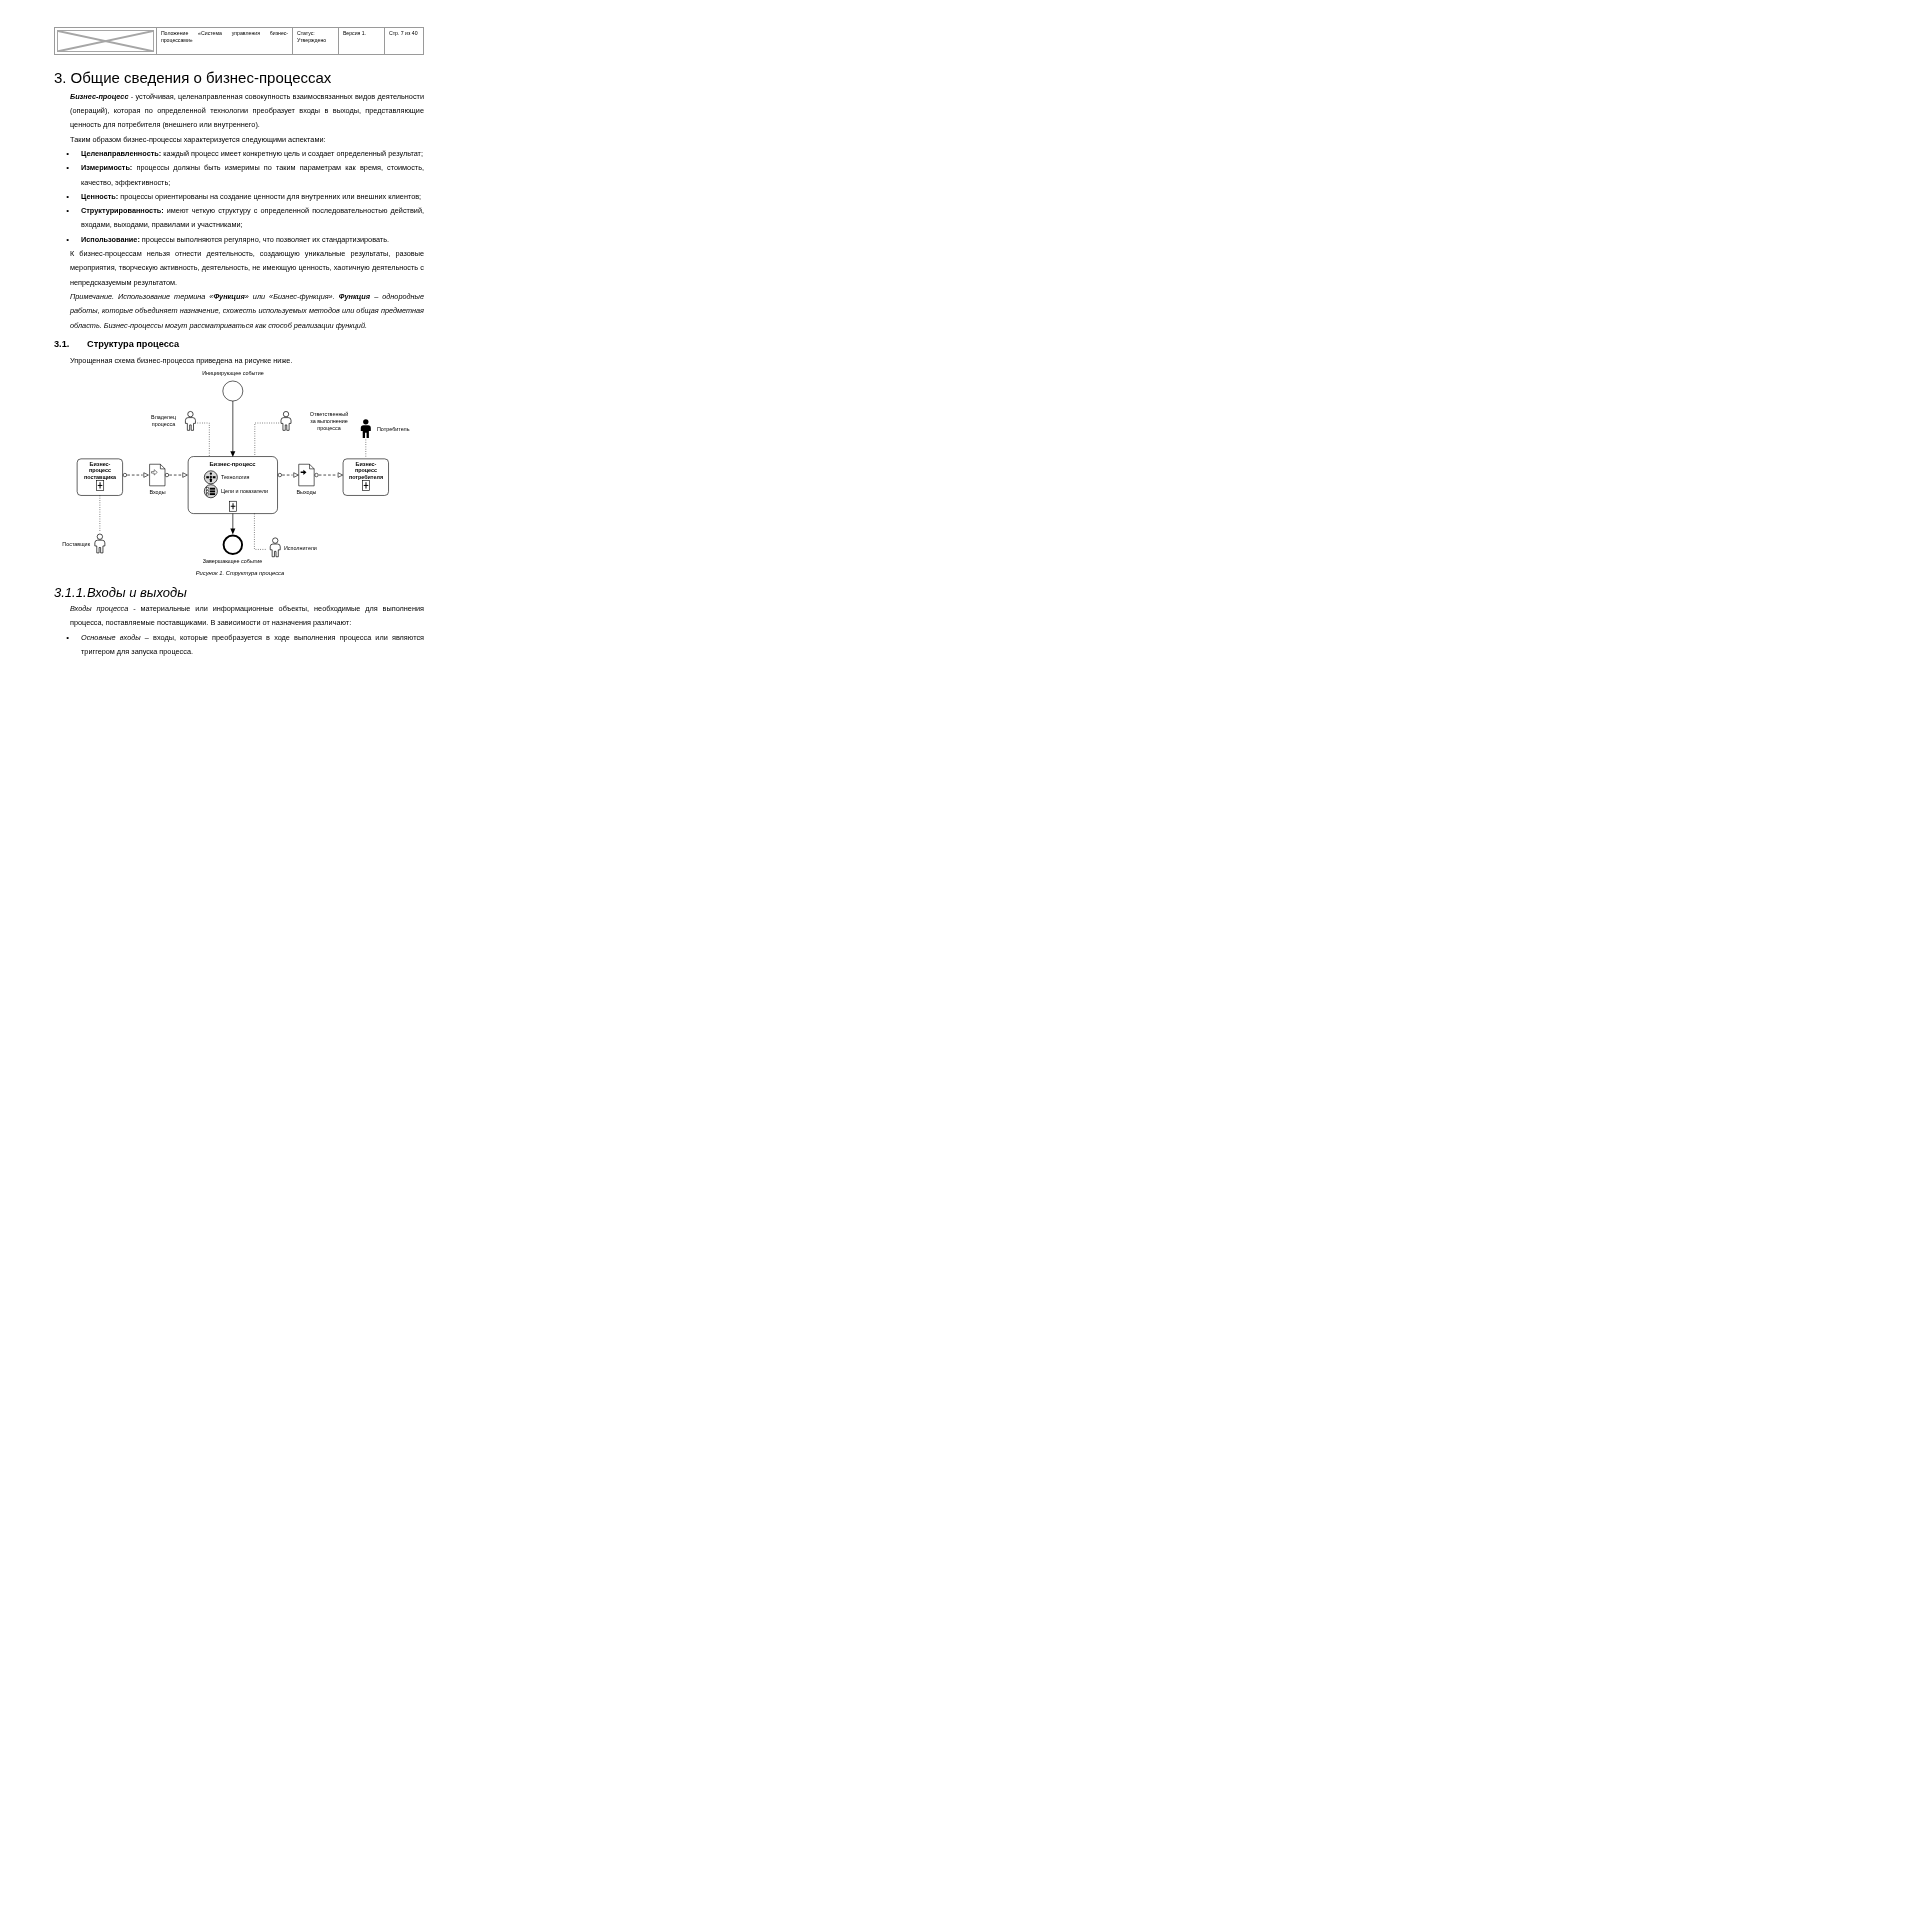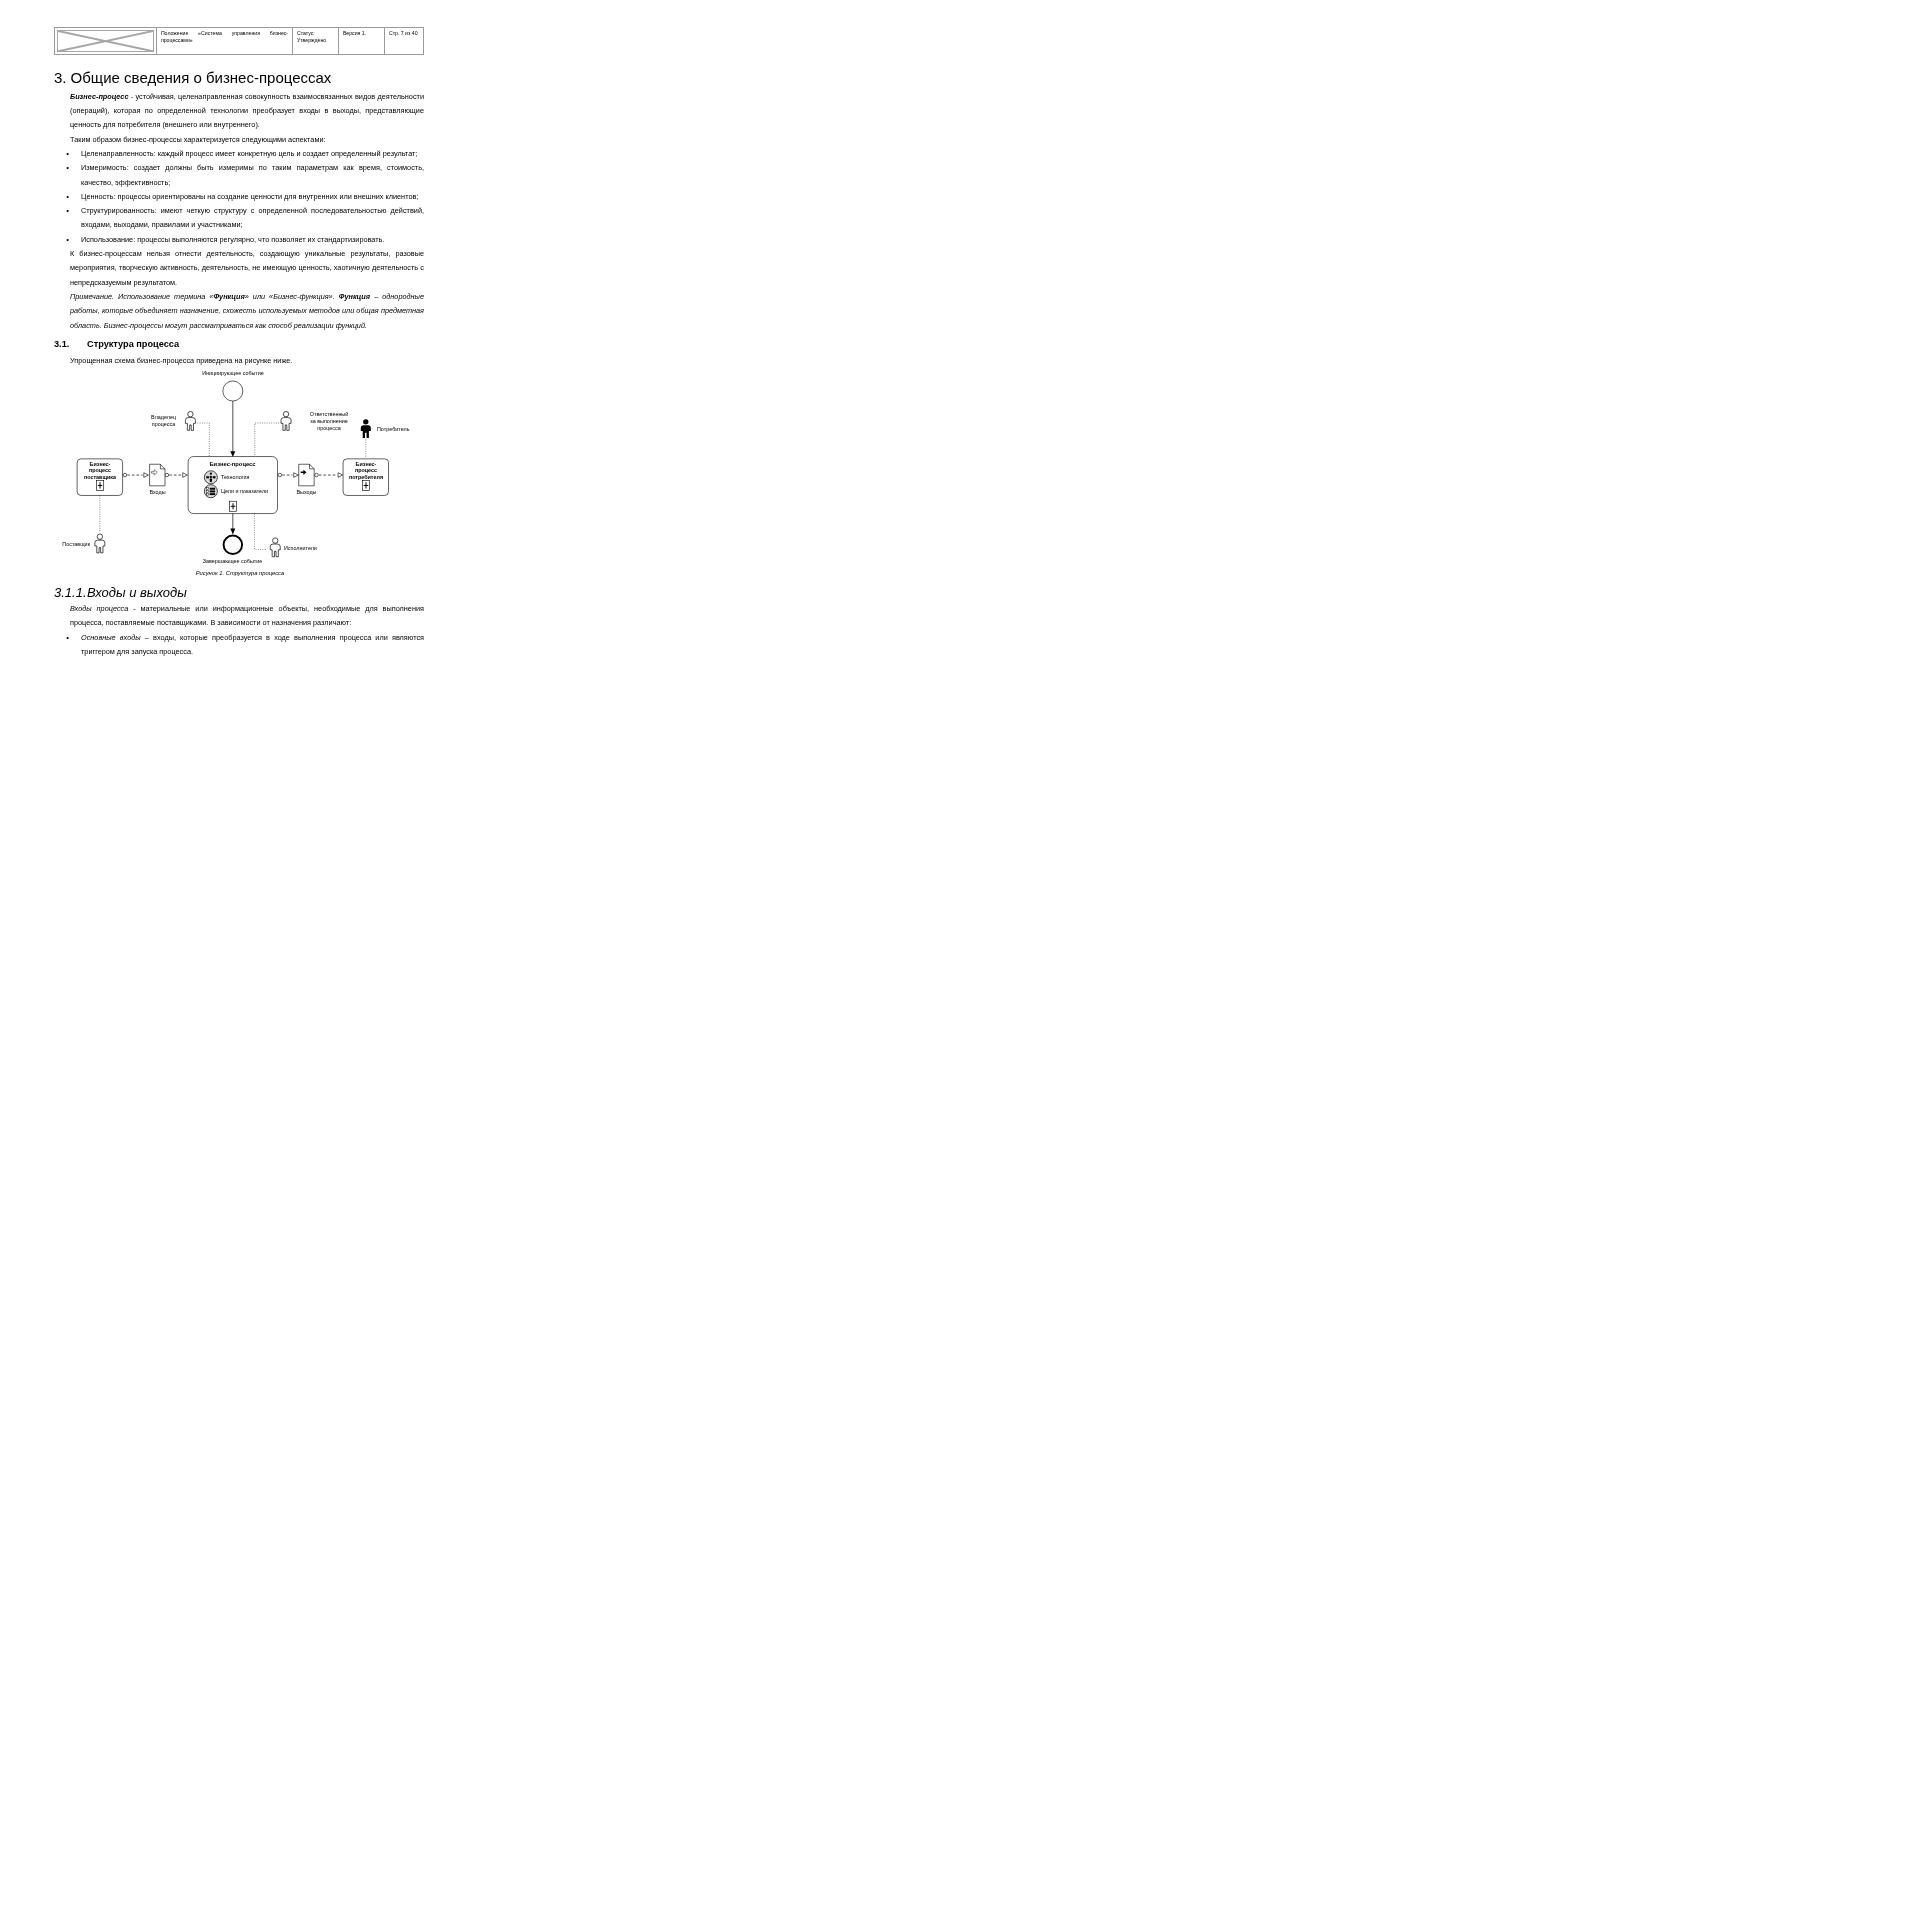--- a/index.html
+++ b/index.html
@@ -23,21 +23,21 @@
   .cellline { display:block; }
   
   h1 { font-size:15px; font-weight:400; line-height:15.4px; margin:0 0 3.9px 0; }
   h1 .num { display:inline-block; width:16.6px; }
   h2 { font-size:9.2px; font-weight:700; line-height:14px; margin:4.6px 0 2.3px 0; }
   h2 .num { display:inline-block; width:33px; }
   h3 { font-size:13px; font-weight:400; font-style:italic; line-height:12.3px; margin:3.9px 0 3.1px 0; }
   h3 .num { display:inline-block; width:33px; }
   p { text-align:justify;margin-left:16px; }
   .bi { font-weight:700; font-style:italic; }
-  .b  { font-weight:400; }
+  .b  { font-weight:700; }
   .i  { font-style:italic; }
   .note { font-style:italic; }
   .bullet { position:relative; padding-left:27px; text-align:justify; }
   .bullet::before { content:"\2022"; position:absolute; left:12.3px; top:0; font-size:8px; }
   
   .figure { position:relative; width:370px; height:214px; margin-top:0.8px; }
   .figure svg.canvas { position:absolute; left:0; top:0; width:370px; height:214px; }
   .flabel { position:absolute; font-size:5.4px; line-height:7px; white-space:pre-line; }
   .fcenter { text-align:center; }
   .fright { text-align:right; }
@@ -80,21 +80,21 @@
 </tbody>
   </table>
 
 <h1><span class="num">3.</span><span>Общие сведения о бизнес-процессах</span></h1>
 
 <p><span class="bi">Бизнес-процесс</span><span> - устойчивая, целенаправленная совокупность взаимосвязанных видов деятельности (операций), которая по определенной технологии преобразует входы в выходы, представляющие ценность для потребителя (внешнего или внутреннего).</span></p>
 
 <p>Таким образом бизнес-процессы характеризуется следующими аспектами:</p>
 
 <div class="bullet"><span class="b">Целенаправленность:</span><span> каждый процесс имеет конкретную цель и создает определенный результат;</span></div>
-<div class="bullet"><span class="b">Измеримость:</span><span> создает должны быть измеримы по таким параметрам как время, стоимость, качество, эффективность;</span></div>
+<div class="bullet"><span class="b">Измеримость:</span><span> процессы должны быть измеримы по таким параметрам как время, стоимость, качество, эффективность;</span></div>
 <div class="bullet"><span class="b">Ценность:</span><span> процессы ориентированы на создание ценности для внутренних или внешних клиентов;</span></div>
 <div class="bullet"><span class="b">Структурированность:</span><span> имеют четкую структуру с определенной последовательностью действий, входами, выходами, правилами и участниками;</span></div>
 <div class="bullet"><span class="b">Использование:</span><span> процессы выполняются регулярно, что позволяет их стандартизировать.</span></div>
 
 <p>К бизнес-процессам нельзя отнести деятельность, создающую уникальные результаты, разовые мероприятия, творческую активность, деятельность, не имеющую ценность, хаотичную деятельность с непредсказуемым результатом.</p>
 
 <p class="note"><span>Примечание. Использование термина «</span><span class="bi">Функция</span><span>» или «Бизнес-функция». </span><span class="bi">Функция</span><span> – однородные работы, которые объединяет назначение, схожесть используемых методов или общая предметная область. Бизнес-процессы могут рассматриваться как способ реализации функций.</span></p>
 
 <h2><span class="num">3.1.</span><span>Структура процесса</span></h2>
 

